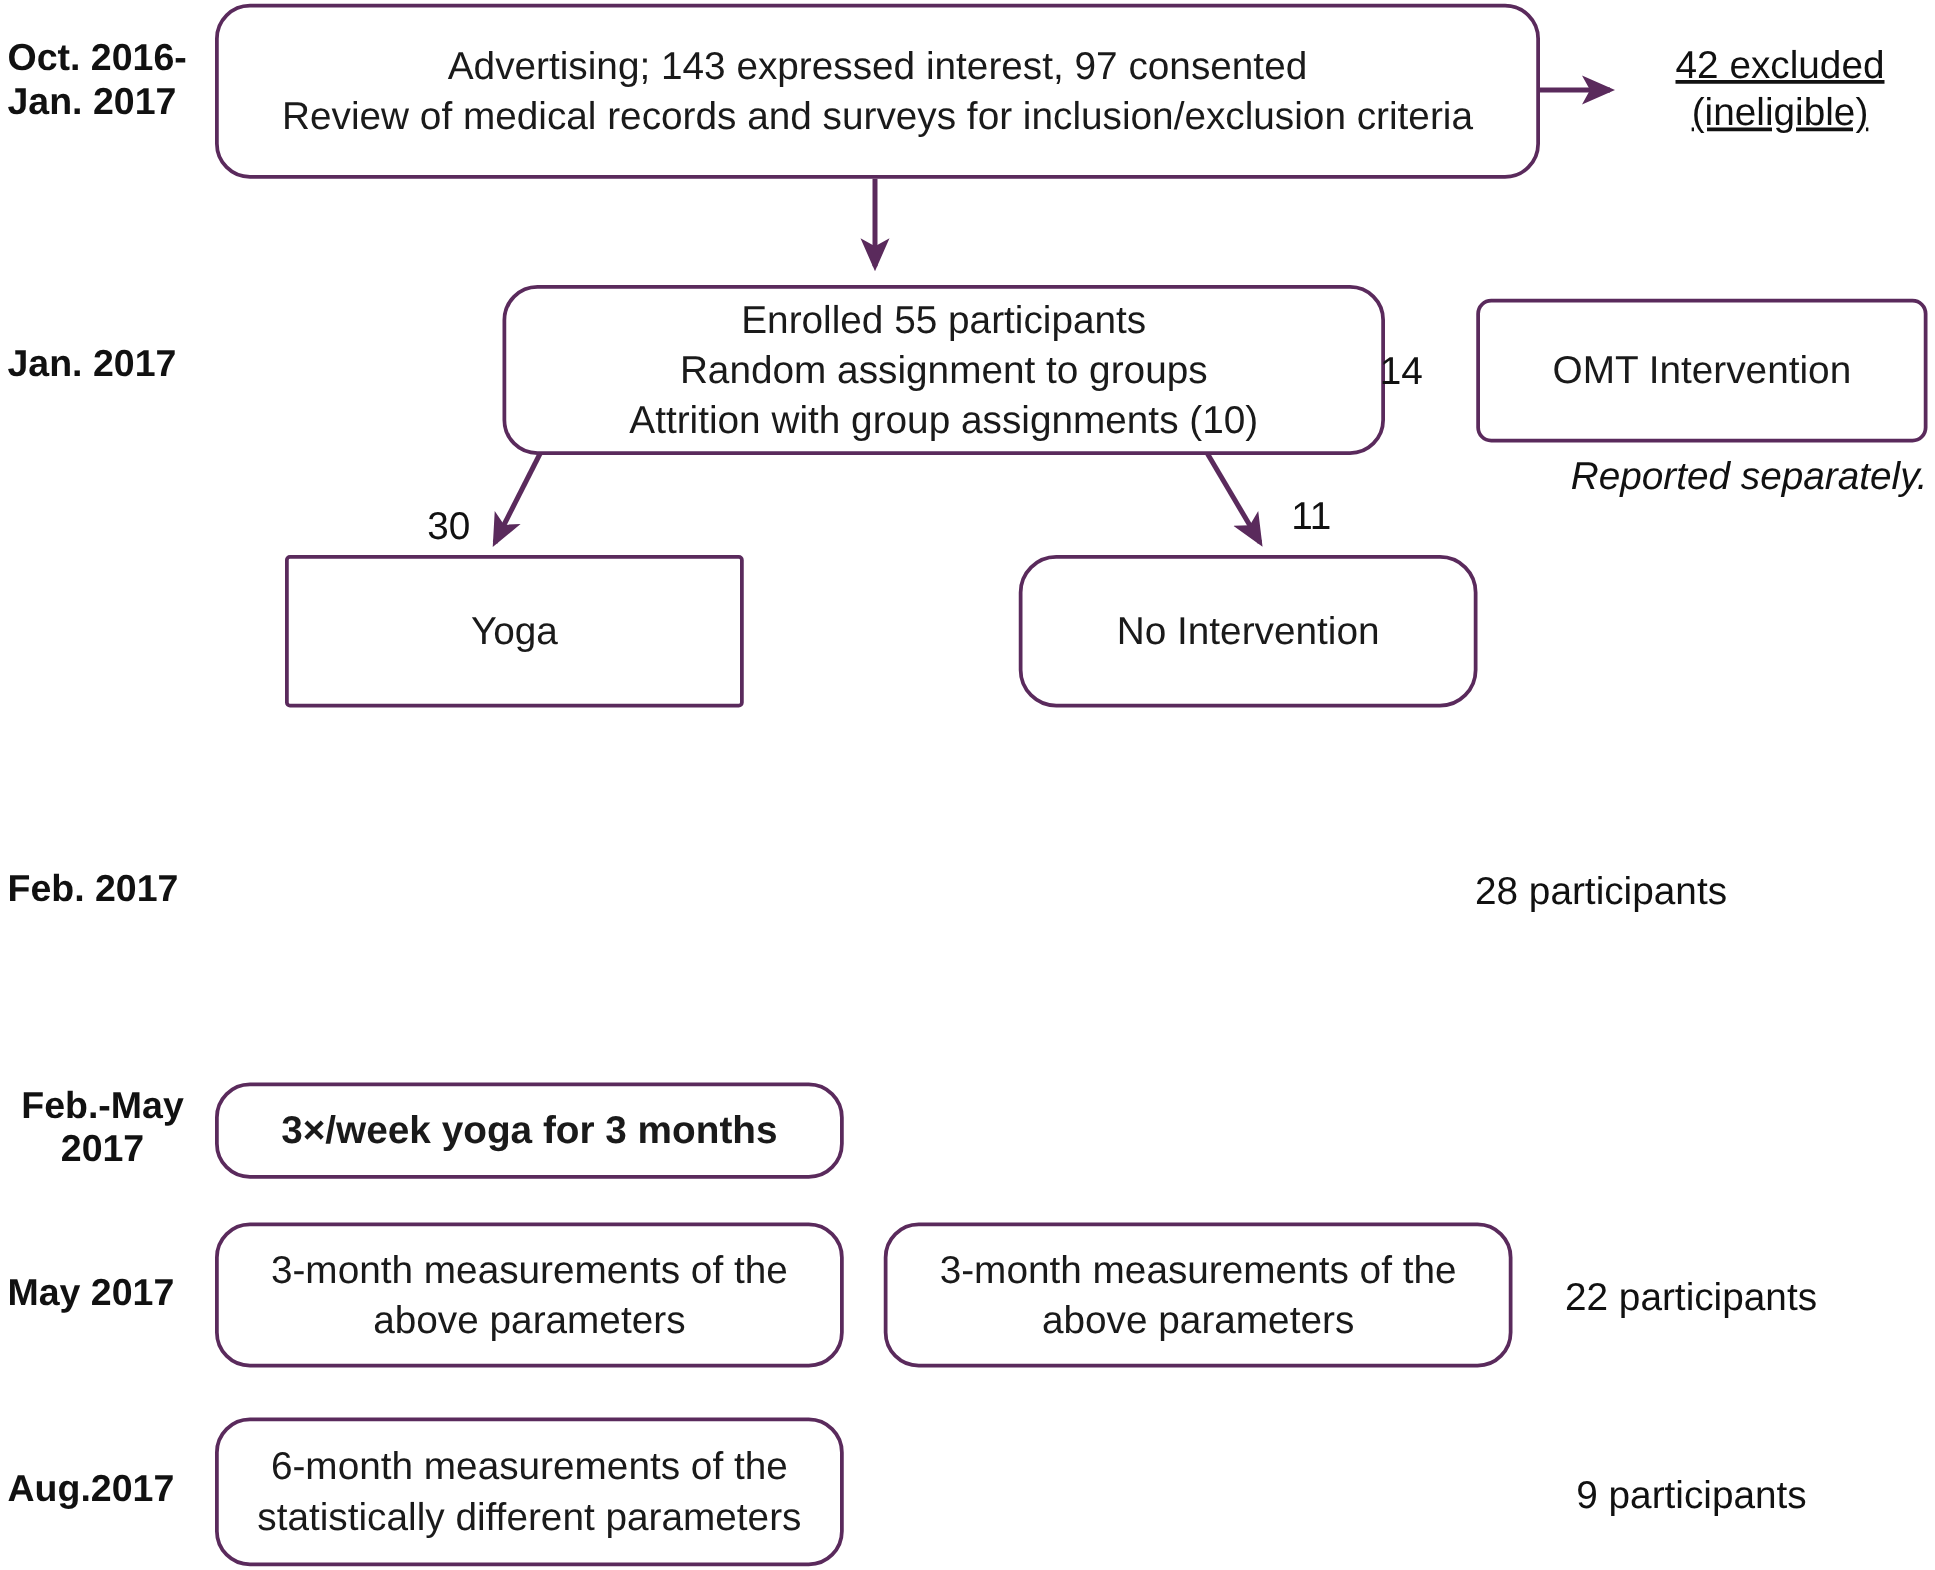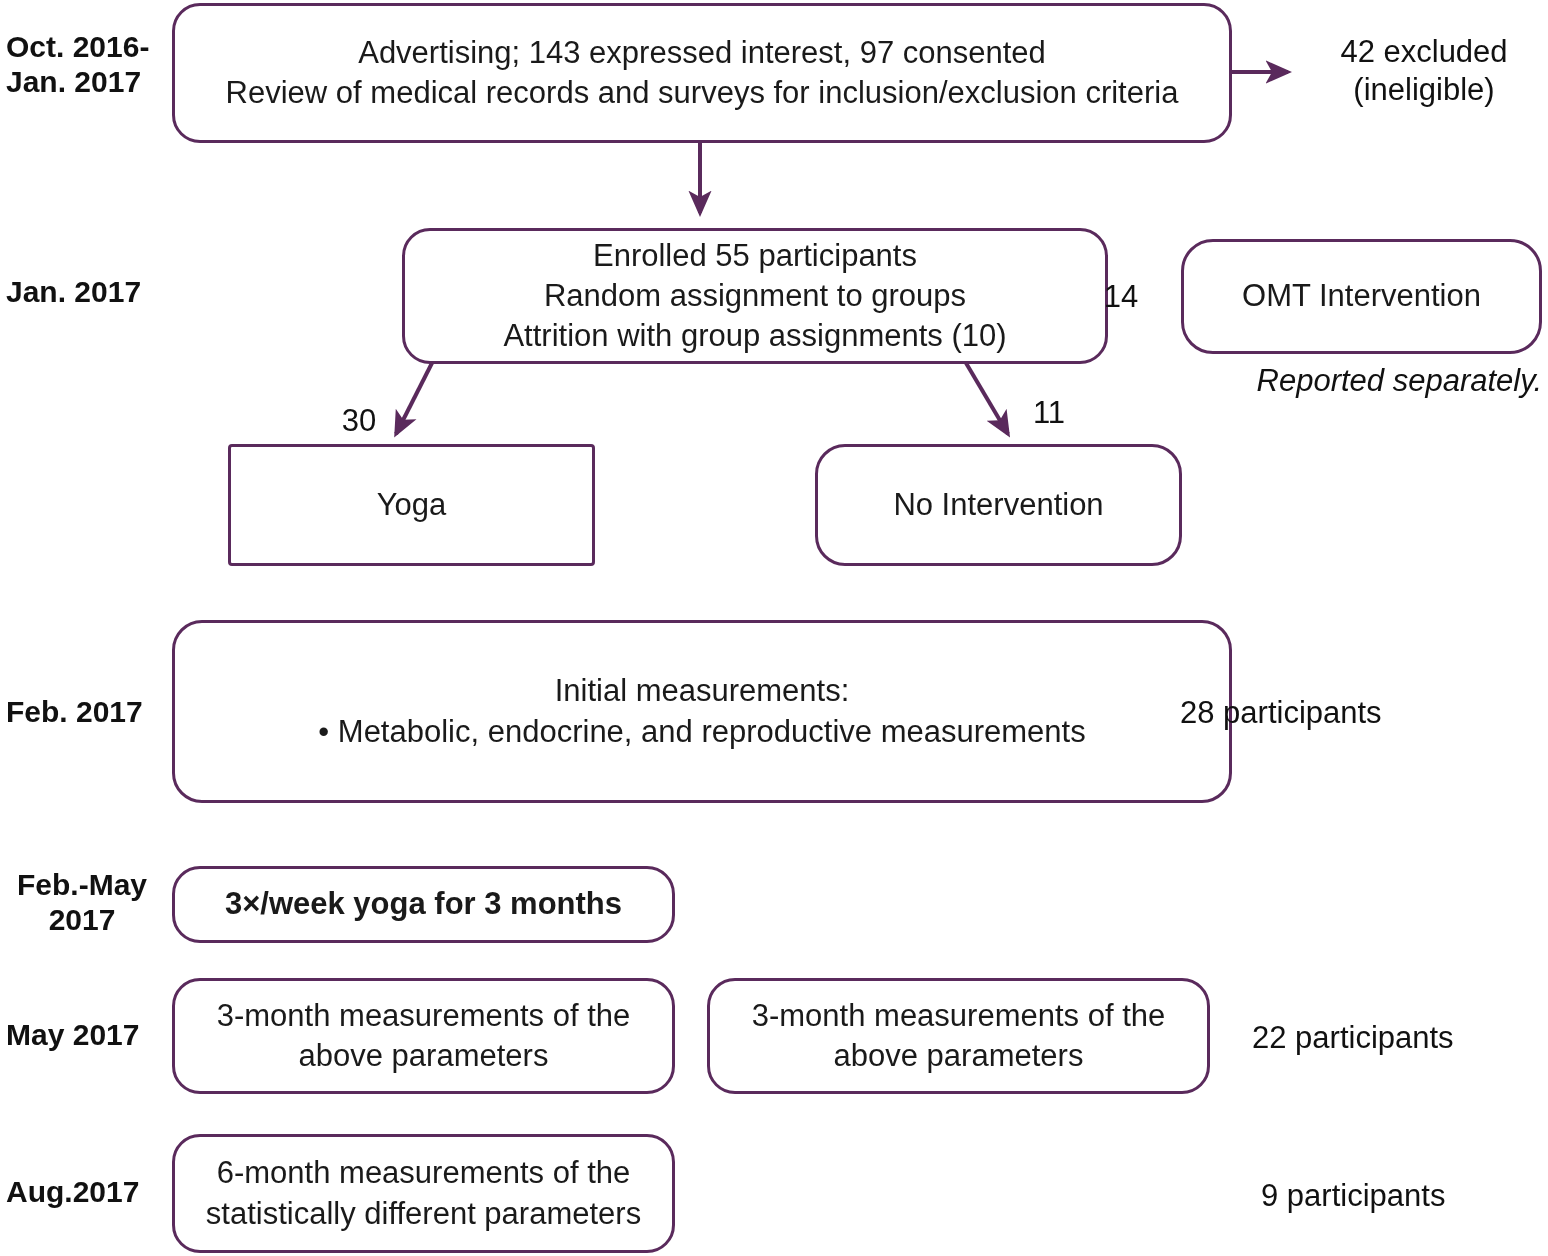--- a/index.html
+++ b/index.html
@@ -118,47 +118,45 @@
 
   <div class="timepoint" style="left:6px; top:1175px; width:170px;">Aug.2017</div>
 
   <div class="node" style="left:172px; top:3px; width:1060px; height:140px; border-radius:28px; font-size:31px;">Advertising; 143 expressed interest, 97 consented
 Review of medical records and surveys for inclusion/exclusion criteria</div>
 
   <div class="node" style="left:402px; top:228px; width:706px; height:136px; border-radius:28px; font-size:31px;">Enrolled 55 participants
 Random assignment to groups
 Attrition with group assignments (10)</div>
 
-  <div class="node" style="left:1181px; top:239px; width:361px; height:115px; border-radius:32px; font-size:31px;">OMT Intervention</div>
+  <div class="node" style="left:1181px; top:239px; width:361px; height:115px; border-radius:12px; font-size:31px;">OMT Intervention</div>
 
   <div class="node" style="left:228px; top:444px; width:367px; height:122px; border-radius:4px; font-size:31px;">Yoga</div>
 
   <div class="node" style="left:815px; top:444px; width:367px; height:122px; border-radius:30px; font-size:31px;">No Intervention</div>
 
-  <div class="node" style="left:172px; top:620px; width:1060px; height:183px; border-radius:30px; font-size:31px;">Initial measurements:
-• Metabolic, endocrine, and reproductive measurements</div>
 
   <div class="node" style="left:172px; top:866px; width:503px; height:77px; border-radius:28px; font-size:31px; justify-content:center;font-weight:bold;">3×/week yoga for 3 months</div>
 
   <div class="node" style="left:172px; top:978px; width:503px; height:116px; border-radius:28px; font-size:31px;">3-month measurements of the
 above parameters</div>
 
   <div class="node" style="left:707px; top:978px; width:503px; height:116px; border-radius:28px; font-size:31px;">3-month measurements of the
 above parameters</div>
 
   <div class="node" style="left:172px; top:1134px; width:503px; height:119px; border-radius:28px; font-size:31px;">6-month measurements of the
 statistically different parameters</div>
 
   <div class="edge-label" style="left:1096px; top:281px; width:50px;">14</div>
 
   <div class="edge-label" style="left:334px; top:405px; width:50px;">30</div>
 
   <div class="edge-label" style="left:1024px; top:397px; width:50px;">11</div>
 
-  <div class="side-note" style="left:1304px; top:33px; width:240px;">42 excluded
+  <div class="side-note" style="left:1304px; top:33px; width:240px;text-decoration:underline;">42 excluded
 (ineligible)</div>
 
   <div class="side-note italic" style="left:1210px; top:362px; width:332px; text-align:right;">Reported separately.</div>
 
   <div class="side-note" style="left:1180px; top:694px; width:280px; text-align:left;">28 participants</div>
 
   <div class="side-note" style="left:1252px; top:1019px; width:280px; text-align:left;">22 participants</div>
 
   <div class="side-note" style="left:1261px; top:1177px; width:280px; text-align:left;">9 participants</div>
 

